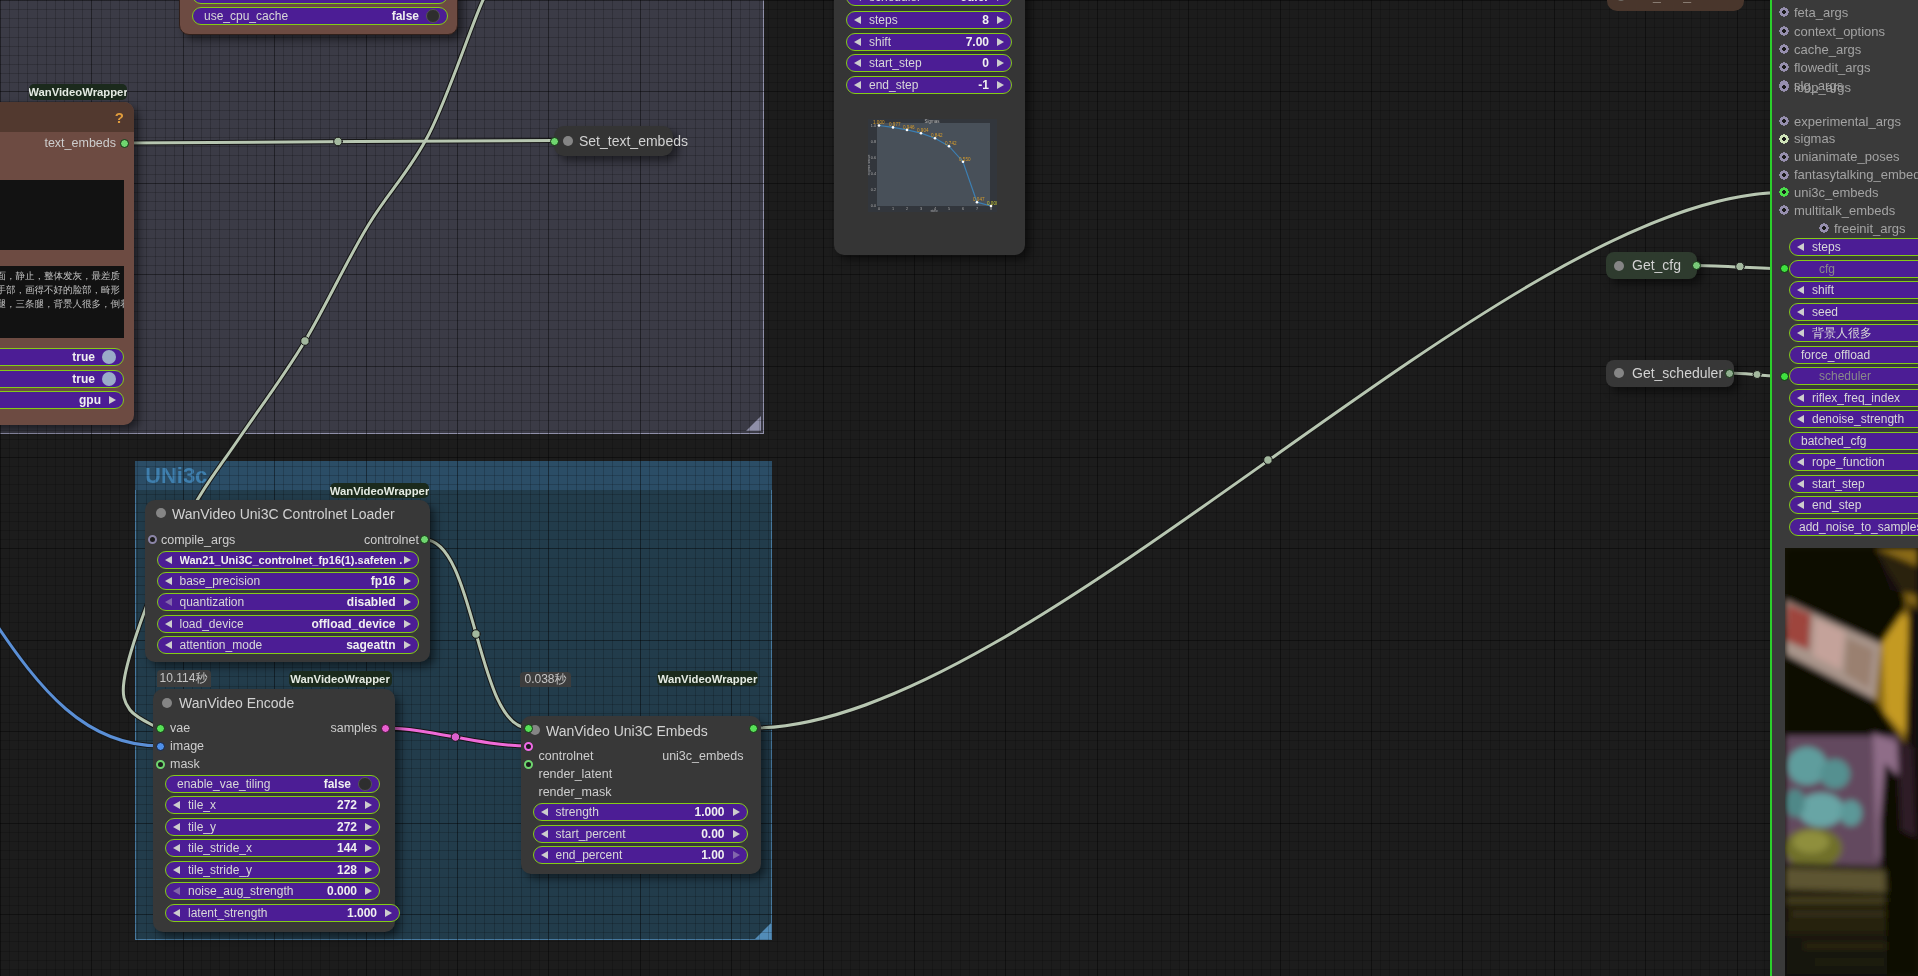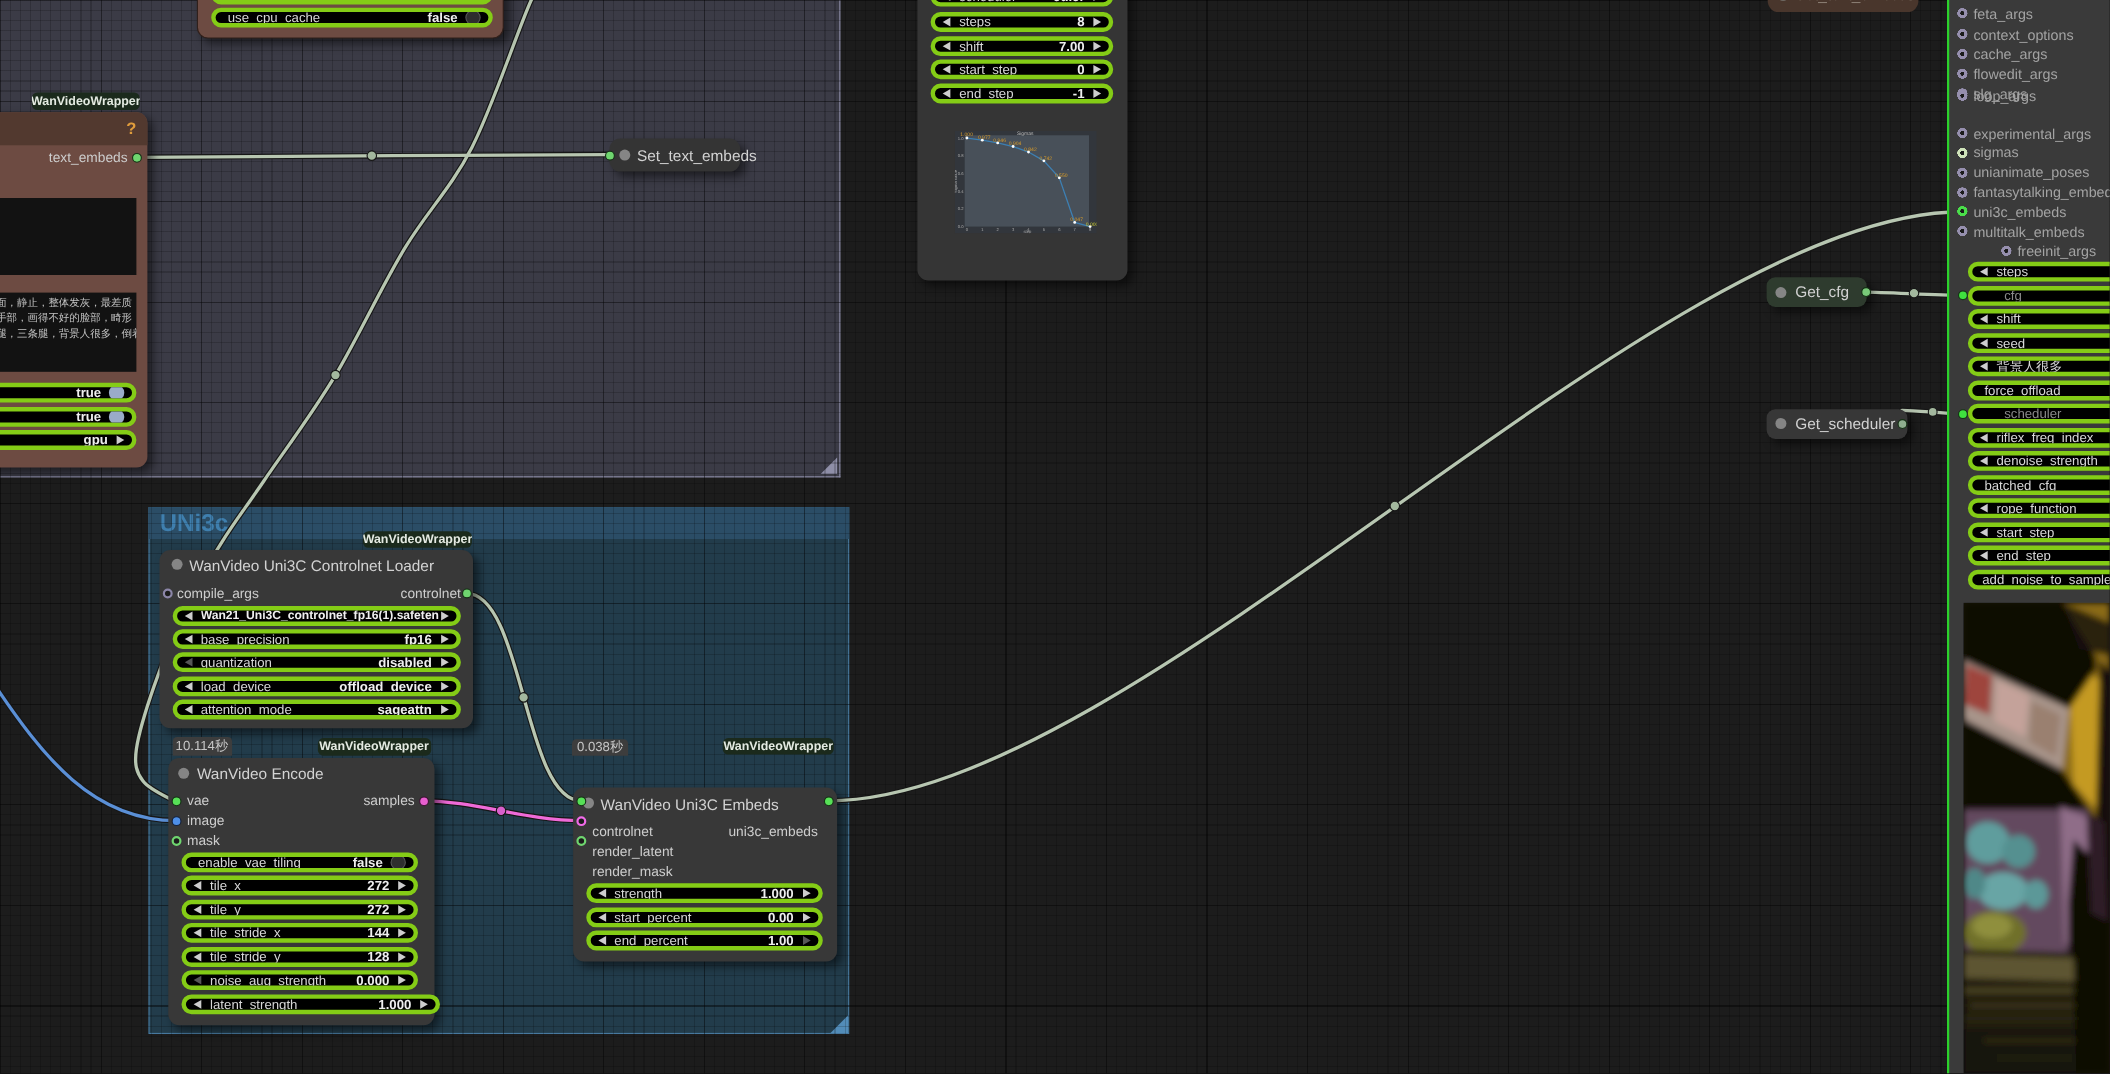--- a/index.html
+++ b/index.html
@@ -15,21 +15,21 @@
 .node{position:absolute;z-index:4;border-radius:10px;background:#383838;
   box-shadow:5px 5px 9px rgba(0,0,0,.5);color:#cfcfcf;}
 .badge{position:absolute;z-index:4;font-weight:bold;font-size:11.3px;color:#e4eae2;
   background:#1b2a1c;border-radius:5px;display:flex;align-items:center;justify-content:center;overflow:hidden;}
 .tbadge{position:absolute;z-index:4;font-size:12px;color:#c6c6c6;background:#3d3d3d;
   border-radius:4px 4px 0 0;display:flex;align-items:center;justify-content:center;overflow:hidden;}
 .tdot{position:absolute;width:10px;height:10px;border-radius:50%;background:#858585;}
 .ntitle{position:absolute;font-size:14px;color:#d2d2d2;white-space:nowrap;}
 .slot{position:absolute;font-size:12.5px;color:#cdcdcd;white-space:nowrap;}
 .dot{position:absolute;border-radius:50%;z-index:5;}
-.pill{position:absolute;height:18px;background:#000000;border:4px solid #84cc16;
+.pill{position:absolute;height:18px;background:#4c1d95;border:1px solid #84cc16;
   border-radius:9px;display:flex;align-items:center;font-size:12px;color:#d8d8d8;
   padding:0 7px;white-space:nowrap;overflow:hidden;}
 .pill .lab{margin-left:8px;}
 .pill .val{margin-left:auto;font-weight:bold;color:#efefef;}
 .al{width:0;height:0;border-top:4.5px solid transparent;border-bottom:4.5px solid transparent;
   border-right:7px solid #cdcdcd;flex:none;}
 .ar{width:0;height:0;border-top:4.5px solid transparent;border-bottom:4.5px solid transparent;
   border-left:7px solid #cdcdcd;flex:none;margin-left:8px;flex:none;}
 .dim{opacity:.42;}
 .rrow{position:absolute;left:0;display:flex;align-items:center;height:14px;font-size:13px;color:#a3a3a3;white-space:nowrap;}
@@ -217,21 +217,21 @@
   <div class="tdot" style="left:9px;top:10px;background:#6f6a64;"></div>
   <div class="ntitle" style="left:25px;top:6px;color:#8d8076;">Set_text_embeds</div>
 </div>
 
 <div class="node" style="left:1606px;top:252px;width:91px;height:27px;background:#2e3b2e;border-radius:8px;">
   <div class="tdot" style="left:8px;top:8.5px;"></div>
   <div class="ntitle" style="left:26px;top:5px;">Get_cfg</div>
   <div class="dot" style="left:86px;top:9px;width:9px;height:9px;background:#79c979;border:1px solid #143014;"></div>
 </div>
 
-<div class="node" style="left:1606px;top:359.5px;width:128px;height:27px;background:#373737;border-radius:8px;margin-top:12px;">
+<div class="node" style="left:1606px;top:359.5px;width:128px;height:27px;background:#373737;border-radius:8px;">
   <div class="tdot" style="left:8px;top:8.5px;"></div>
   <div class="ntitle" style="left:26px;top:5px;">Get_scheduler</div>
   <div class="dot" style="left:118.5px;top:9px;width:9px;height:9px;background:#8fae8f;border:1px solid #143014;"></div>
 </div>
 
 <div class="node" style="left:145px;top:500px;width:285px;height:162px;">
   <div class="tdot" style="left:11px;top:8px;"></div>
   <div class="ntitle" style="left:27px;top:6px;">WanVideo Uni3C Controlnet Loader</div>
   <div class="slot" style="left:16px;top:32.5px;">compile_args</div>
   <div class="slot" style="right:11px;top:32.5px;">controlnet</div>

